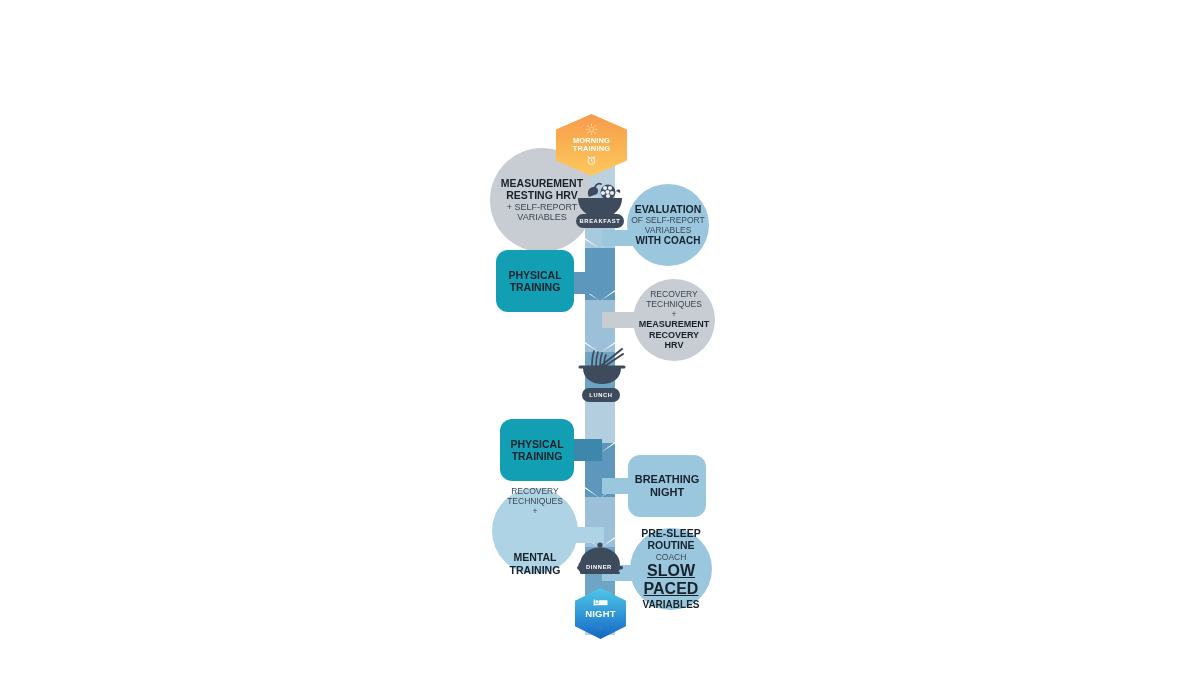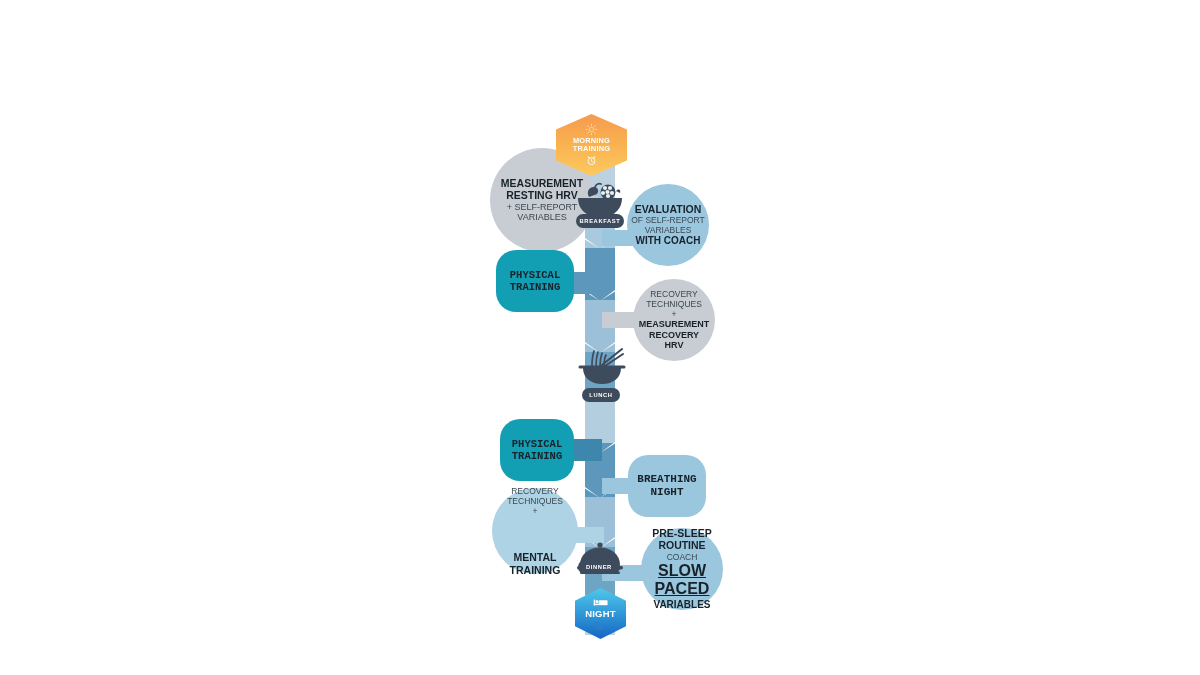--- a/index.html
+++ b/index.html
@@ -32,21 +32,21 @@
     left: 0; width: 30px; height: 11px;
     background: #ffffff;
     clip-path: polygon(0 0, 50% 100%, 100% 0, 100% 14%, 50% 100%, 0 14%);
   }
 
   
   .conn { position: absolute; height: 16px; }
 
   
   .circle { border-radius: 50%; display: flex; align-items: center; justify-content: center; text-align: center; }
-  .rrect  { border-radius: 20px; display: flex; align-items: center; justify-content: center; text-align: center; font-family: Liberation Mono, monospace; }
+  .rrect  { border-radius: 12px; display: flex; align-items: center; justify-content: center; text-align: center; }
 
   .lbl { line-height: 1.18; padding: 2px; }
   .lbl .b { font-weight: bold; color: #17222b; }
   .lbl .n { font-weight: normal; color: #3a4750; }
 
   
   .hex {
     clip-path: polygon(50% 0%, 100% 25%, 100% 75%, 50% 100%, 0% 75%, 0% 25%);
     display: flex; flex-direction: column; align-items: center; justify-content: center;
   }
@@ -184,21 +184,21 @@
   <div class="node circle" style="left:492px; top:488px; width:86px; height:86px; background:#AED3E4;">
     <div class="lbl" style="font-size:8.5px;">
       <div class="n">RECOVERY</div>
       <div class="n">TECHNIQUES</div>
       <div class="n">+</div>
       <div class="b" style="font-size:10.5px;margin-top:35px;">MENTAL</div>
       <div class="b" style="font-size:10.5px;">TRAINING</div>
     </div>
   </div>
 
-  <div class="node circle" style="left:630px; top:528px; width:82px; height:82px; background:#9AC7DE;margin-left:11px;">
+  <div class="node circle" style="left:630px; top:528px; width:82px; height:82px; background:#9AC7DE;">
     <div class="lbl" style="font-size:10px;">
       <div class="b" style="font-size:10.5px;">PRE-SLEEP</div>
       <div class="b" style="font-size:10.5px;">ROUTINE</div>
       <div class="n" style="font-size:8.5px;">COACH</div>
       <div class="b" style="font-size:16px;text-decoration:underline;">SLOW PACED</div>
       <div class="b" style="font-size:10px;">VARIABLES</div>
     </div>
   </div>
 
   <div class="node hex" style="left:556px; top:114px; width:71px; height:62px;

